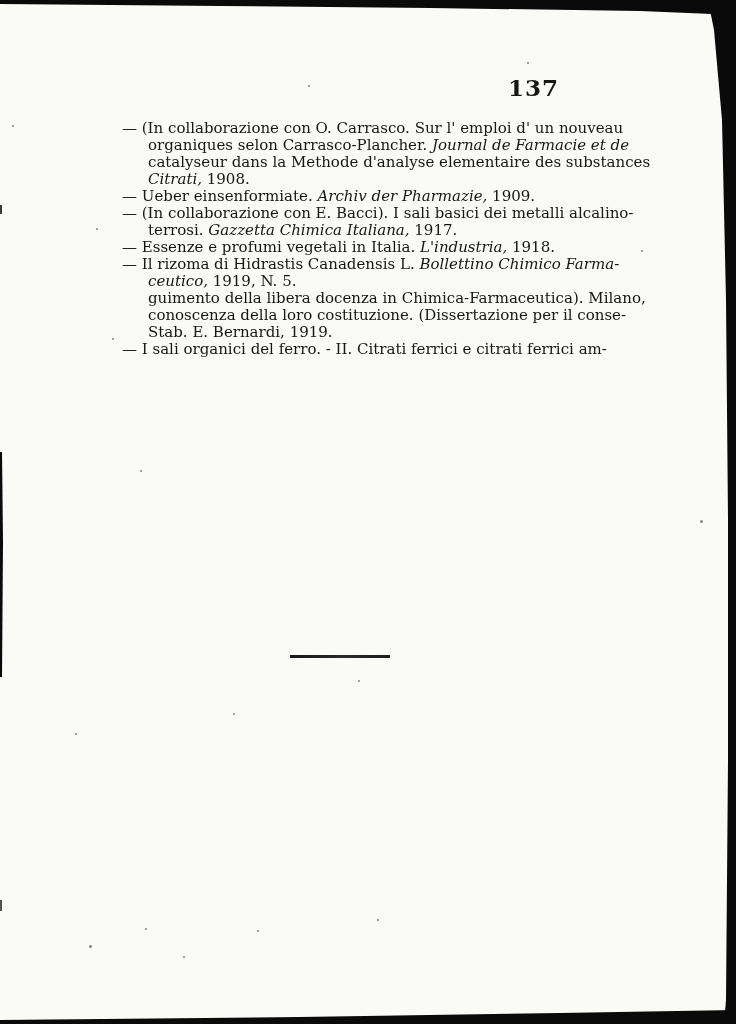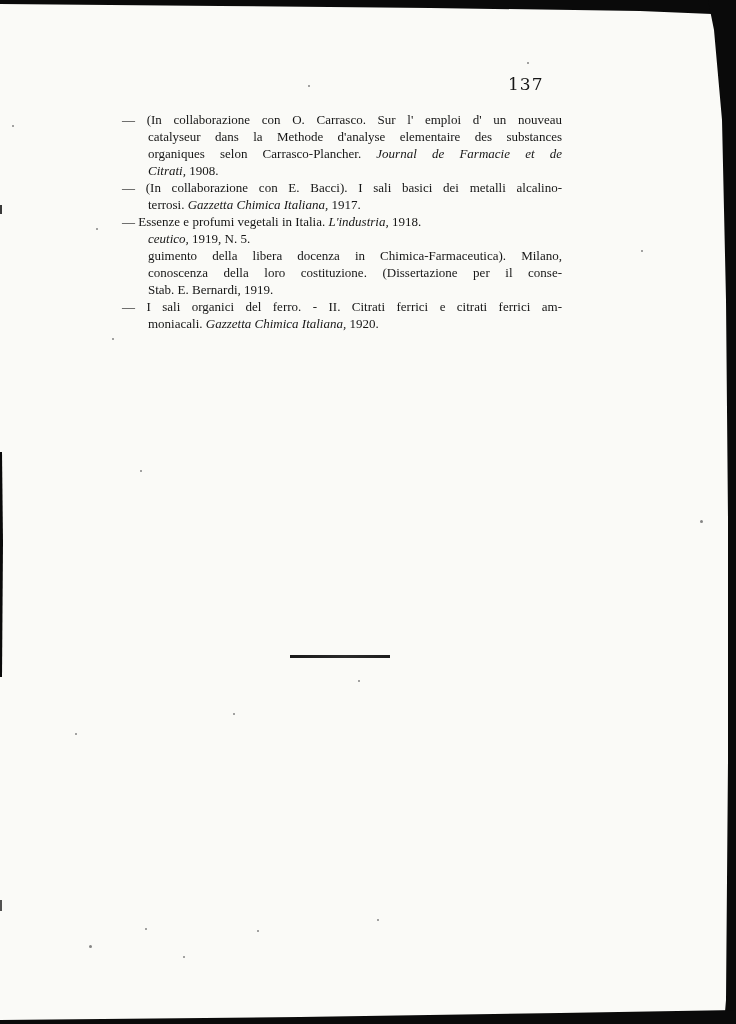--- a/index.html
+++ b/index.html
@@ -8,32 +8,31 @@
     width: 736px; height: 1024px;
     position: relative;
     background: var(--paper, #fafaf7);
     overflow: hidden;
     font-family: "DejaVu Serif", serif;
     color: var(--ink, #161616);
   }
   .page-number {
     position: absolute;
     left: 508px; top: 74px;
-    font-size: 17px;
-    font-weight: normal;
+    font-size: 23px;
+    font-weight: bold;
     letter-spacing: 1px;
     color: var(--ink, #161616);
   }
   .bibliography {
     position: absolute;
-    left: 122px; top: 111px;
+    left: 122px; top: 120px;
     width: 440px;
-    font-size: 13px;
+    font-size: 15px;
     line-height: 17px;
-    font-family: Liberation Serif, serif;
   }
   .bib-entry { margin: 0; }
   .bib-line {
     white-space: nowrap;
     text-align: justify;
     text-align-last: justify;
   }
   .bib-line.cont { padding-left: 26px; }
   .bib-line.last { text-align-last: left; }
   .it { font-style: italic; }
@@ -96,40 +95,43 @@
 <div class="speck" style="left:89px;top:945px;width:3px;height:3px"></div>
 <div class="speck" style="left:377px;top:919px"></div>
 <div class="speck" style="left:183px;top:956px"></div>
 <div class="speck" style="left:700px;top:520px;width:3px;height:3px"></div>
 
 <div class="page-number">137</div>
 
 <div class="bibliography">
     <div class="bib-entry">
       <div class="bib-line"><span class="rm">— (In collaborazione con O. Carrasco. Sur l' emploi d' un nouveau</span></div>
+      <div class="bib-line cont"><span class="rm">organiques selon Carrasco-Plancher. </span><span class="it">Journal de Farmacie et de</span></div>
       <div class="bib-line cont"><span class="rm">catalyseur dans la Methode d'analyse elementaire des substances</span></div>
-      <div class="bib-line cont"><span class="rm">organiques selon Carrasco-Plancher. </span><span class="it">Journal de Farmacie et de</span></div>
       <div class="bib-line cont last"><span class="it">Citrati,</span><span class="rm"> 1908.</span></div>
+    </div>
+    <div class="bib-entry">
+      <div class="bib-line last"><span class="rm">— Ueber einsenformiate. </span><span class="it">Archiv der Pharmazie,</span><span class="rm"> 1909.</span></div>
     </div>
     <div class="bib-entry">
       <div class="bib-line"><span class="rm">— (In collaborazione con E. Bacci). I sali basici dei metalli alcalino-</span></div>
       <div class="bib-line cont last"><span class="rm">terrosi. </span><span class="it">Gazzetta Chimica Italiana,</span><span class="rm"> 1917.</span></div>
     </div>
     <div class="bib-entry">
       <div class="bib-line last"><span class="rm">— Essenze e profumi vegetali in Italia. </span><span class="it">L'industria,</span><span class="rm"> 1918.</span></div>
     </div>
     <div class="bib-entry">
+      <div class="bib-line"><span class="rm">— Il rizoma di Hidrastis Canadensis L. </span><span class="it">Bollettino Chimico Farma-</span></div>
       <div class="bib-line cont last"><span class="it">ceutico,</span><span class="rm"> 1919, N. 5.</span></div>
     </div>
     <div class="bib-entry">
       <div class="bib-line cont"><span class="rm">guimento della libera docenza in Chimica-Farmaceutica). Milano,</span></div>
       <div class="bib-line cont"><span class="rm">conoscenza della loro costituzione. (Dissertazione per il conse-</span></div>
       <div class="bib-line cont last"><span class="rm">Stab. E. Bernardi, 1919.</span></div>
     </div>
     <div class="bib-entry">
       <div class="bib-line"><span class="rm">— I sali organici del ferro. - II. Citrati ferrici e citrati ferrici am-</span></div>
-      <div class="bib-line cont last"><span class="rm">moniacali. </span><span class="it">Gazzetta Chimica Italiana,</span><span class="rm"> 1920.</span></div>
     </div>
     <div class="bib-entry">
     </div>
   </div>
 
 <div class="section-divider"></div>
 
 </body></html>

